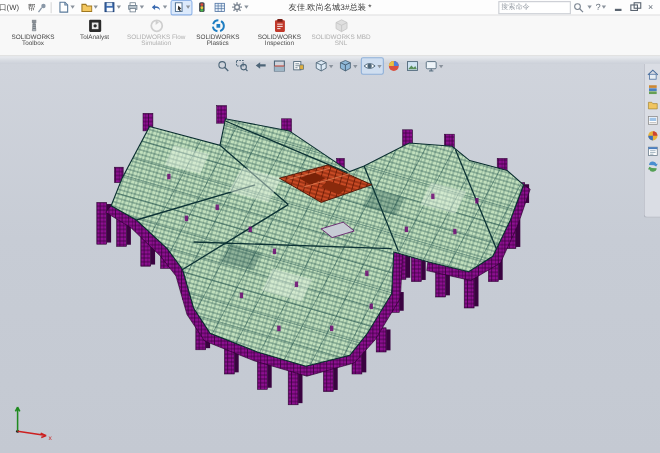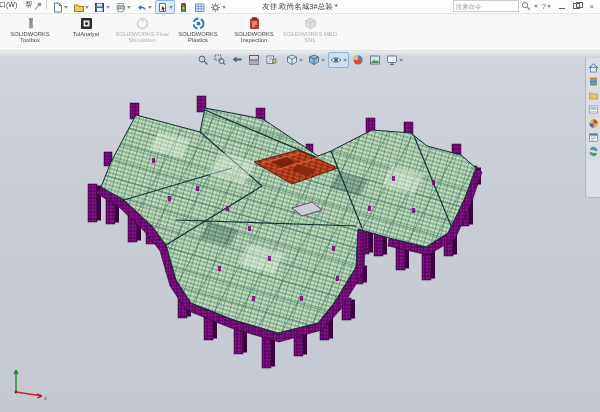--- a/index.html
+++ b/index.html
@@ -1,21 +1,21 @@
 <!DOCTYPE html>
 <html><head>
 <meta charset="utf-8">
 <style>
   html,body{margin:0;padding:0;}
   body{width:600px;height:412px;overflow:hidden;font-family:"Liberation Sans",sans-serif;background:#c7ccd5;}
   .app{position:relative;width:600px;height:412px;}
 
   
   .titlebar{position:relative;height:14px;background:#fdfdfd;border-bottom:1px solid #e6e6e6;
-    display:flex;align-items:flex-start;padding:0 4px;box-sizing:border-box;z-index:20;}
+    display:flex;align-items:center;padding:0 4px;box-sizing:border-box;z-index:20;}
   .menus{display:flex;gap:8px;font-size:7px;color:#444;white-space:nowrap;overflow:hidden;width:40px;margin-left:-12px;}
   .menu-item{cursor:default;}
   .pin{width:11px;height:11px;display:flex;align-items:center;justify-content:center;}
   .tb-divider{width:1px;height:10px;background:#d8d8d8;margin:0 3px;}
   .qat{display:flex;align-items:center;gap:1px;}
   .qat-btn{display:flex;align-items:center;height:12px;padding:0 1px;border:1px solid transparent;border-radius:2px;}
   .qat-btn.active{background:#dceafc;border-color:#8fb4e8;}
   .dd{width:0;height:0;border-left:2.5px solid transparent;border-right:2.5px solid transparent;border-top:3px solid #8a929c;margin-left:1px;}
   .doc-title{position:absolute;left:50%;top:2px;transform:translateX(-50%);font-size:7.5px;color:#3c3c3c;white-space:nowrap;}
   .tb-right{margin-left:auto;display:flex;align-items:center;gap:4px;}

